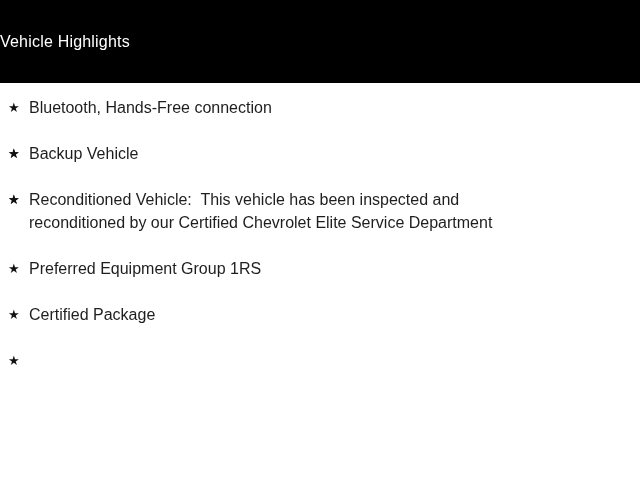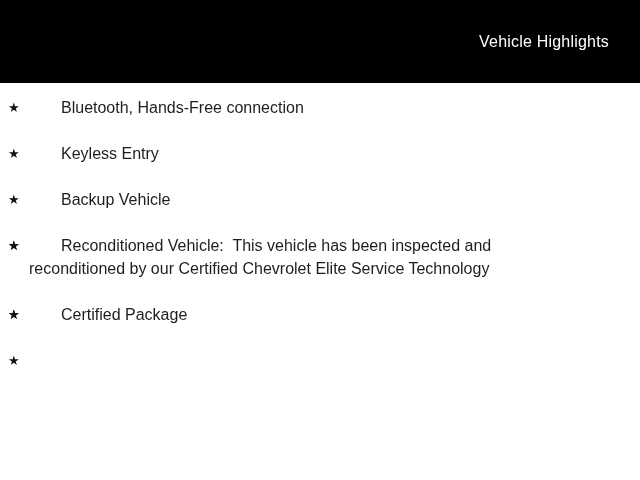--- a/index.html
+++ b/index.html
@@ -19,21 +19,21 @@
     position: relative;
     background: #ffffff;
   }
   .header {
     box-sizing: border-box;
     width: 640px;
     height: 83px;
     background: #000000;
     display: flex;
     align-items: center;
-    justify-content: flex-end;
+    justify-content: flex-start;
     padding-right: 31px;
   }
   .header-title {
     color: #ffffff;
     font-size: 16px;
     letter-spacing: 0.2px;
     white-space: nowrap;
   }
   ul.highlights {
     list-style: none;
@@ -56,55 +56,54 @@
     left: 0;
     top: 0;
     width: 16px;
     line-height: 23px;
     font-size: 13px;
     color: #111111;
     text-align: left;
   }
   .item-text {
     white-space: pre-wrap;
-    margin-left: 32px;
   }
 </style>
 </head>
 <body>
 
 <div class="frame">
 
   <div class="header">
     <span class="header-title">Vehicle Highlights</span>
   </div>
 
   <ul class="highlights">
     <li class="highlight-item">
       <span class="star">★</span>
       <span class="item-text">Bluetooth, Hands-Free connection</span>
     </li>
     <li class="highlight-item">
       <span class="star">★</span>
-      <span class="item-text">Keyless Entry</span>
     </li>
     <li class="highlight-item">
       <span class="star">★</span>
       <span class="item-text">Backup Vehicle</span>
     </li>
     <li class="highlight-item">
       <span class="star">★</span>
     </li>
     <li class="highlight-item">
       <span class="star">★</span>
       <span class="item-text">Reconditioned Vehicle:  This vehicle has been inspected and
-reconditioned by our Certified Chevrolet Elite Service Technology</span>
+reconditioned by our Certified Chevrolet Elite Service Department</span>
     </li>
     <li class="highlight-item">
       <span class="star">★</span>
+      <span class="item-text">Preferred Equipment Group 1RS</span>
     </li>
     <li class="highlight-item">
       <span class="star">★</span>
       <span class="item-text">Certified Package</span>
     </li>
     <li class="highlight-item">
       <span class="star">★</span>
     </li>
   </ul>
 

